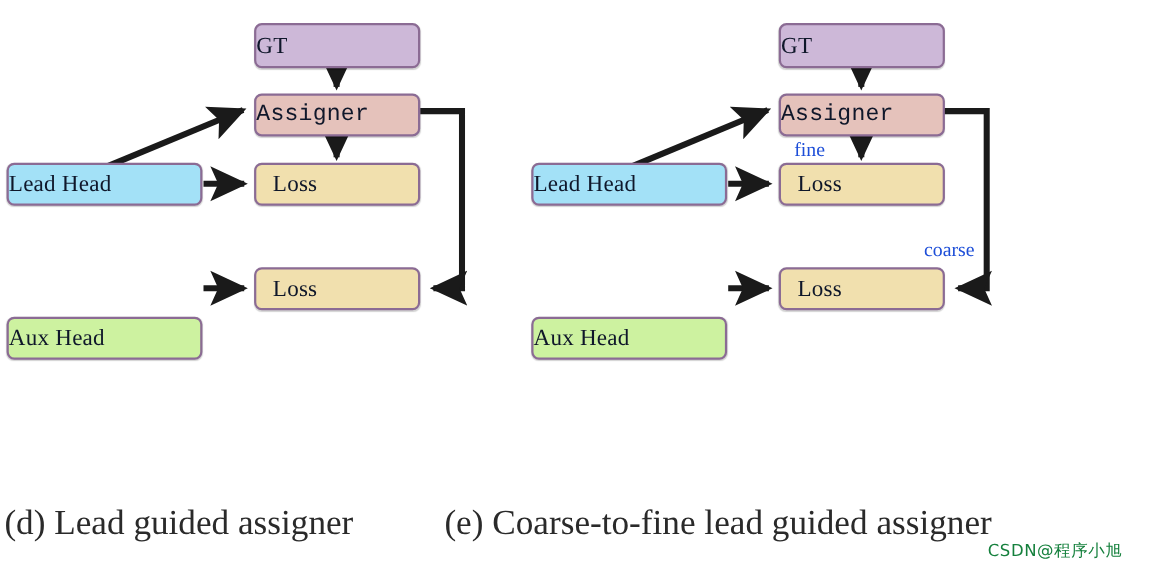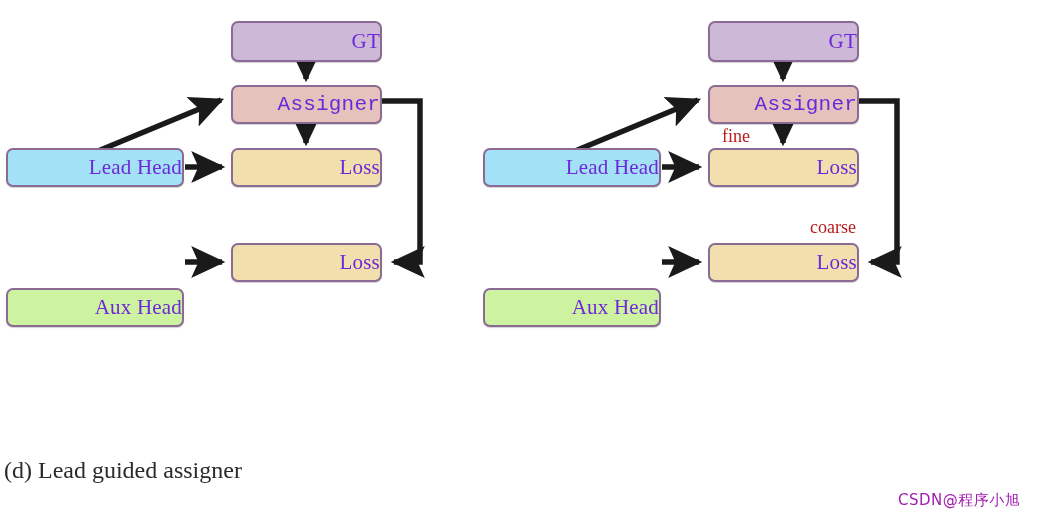--- a/index.html
+++ b/index.html
@@ -29,68 +29,68 @@
   }
 
   
   .node {
     position: absolute;
     box-sizing: border-box;
     border: 2px solid #8b6b94;
     border-radius: 7px;
     display: flex;
     align-items: center;
-    justify-content: flex-end;
+    justify-content: flex-start;
     font-size: 21px;
     line-height: 1;
-    color: #6d28d9;
+    color: #0f172a;
     letter-spacing: 0.2px;
     white-space: nowrap;
     box-shadow: 0 1px 1px rgba(0,0,0,0.18);
   }
   .node-gt       { background: #cdb8d8; }
   .node-assigner { background: #e5c2bb; font-family: Liberation Mono, monospace; }
   .node-lead     { background: #a3e1f7; }
   .node-aux      { background: #cdf2a0; margin-top: 45px; }
   .node-loss     { background: #f1e0ae; padding-left: 15px; }
 
   
   .edge-label {
     position: absolute;
     font-size: 18px;
     line-height: 1;
-    color: #b91c1c;
+    color: #1d4ed8;
     white-space: nowrap;
   }
 
   
   .arrows {
     position: absolute;
     left: 0; top: 0;
     width: 1057px;
     height: 320px;
     overflow: visible;
     pointer-events: none;
   }
 
   
   .caption {
     position: absolute;
-    font-size: 24px;
+    font-size: 32px;
     line-height: 1;
     color: #2a2a2a;
     white-space: nowrap;
   }
 
   
   .watermark {
     position: absolute;
     font-family: "DejaVu Sans", "Liberation Sans", sans-serif;
     font-size: 15px;
-    color: #a21caf;
+    color: #15803d;
     white-space: nowrap;
     letter-spacing: 0.5px;
   }
 </style>
 </head>
 <body>
 
 <div id="figure-root">
 
   <svg class="arrows" viewBox="0 0 1057 320" width="1057" height="320">
@@ -173,21 +173,22 @@
     <div class="node node-aux" style="left:483px; top:243px; width:178px; height:39px;">
       <span>Aux Head</span>
     </div>
 
     <div class="node node-loss" style="left:708px; top:243px; width:151px; height:39px;">
       <span>Loss</span>
     </div>
 
     <div class="edge-label" style="left:722px; top:127px;">fine</div>
 
-    <div class="edge-label" style="left:810px; top:218px;">coarse</div>
+    <div class="edge-label" style="left:840px; top:218px;">coarse</div>
   </div>
 
   <div class="caption" style="left:4px; top:458px;">(d) Lead guided assigner</div>
 
+  <div class="caption" style="left:404px; top:458px;">(e) Coarse-to-fine lead guided assigner</div>
 
   <div class="watermark" style="left:898px; top:491px;">CSDN@程序小旭</div>
 
 </div>
 
 </body></html>

